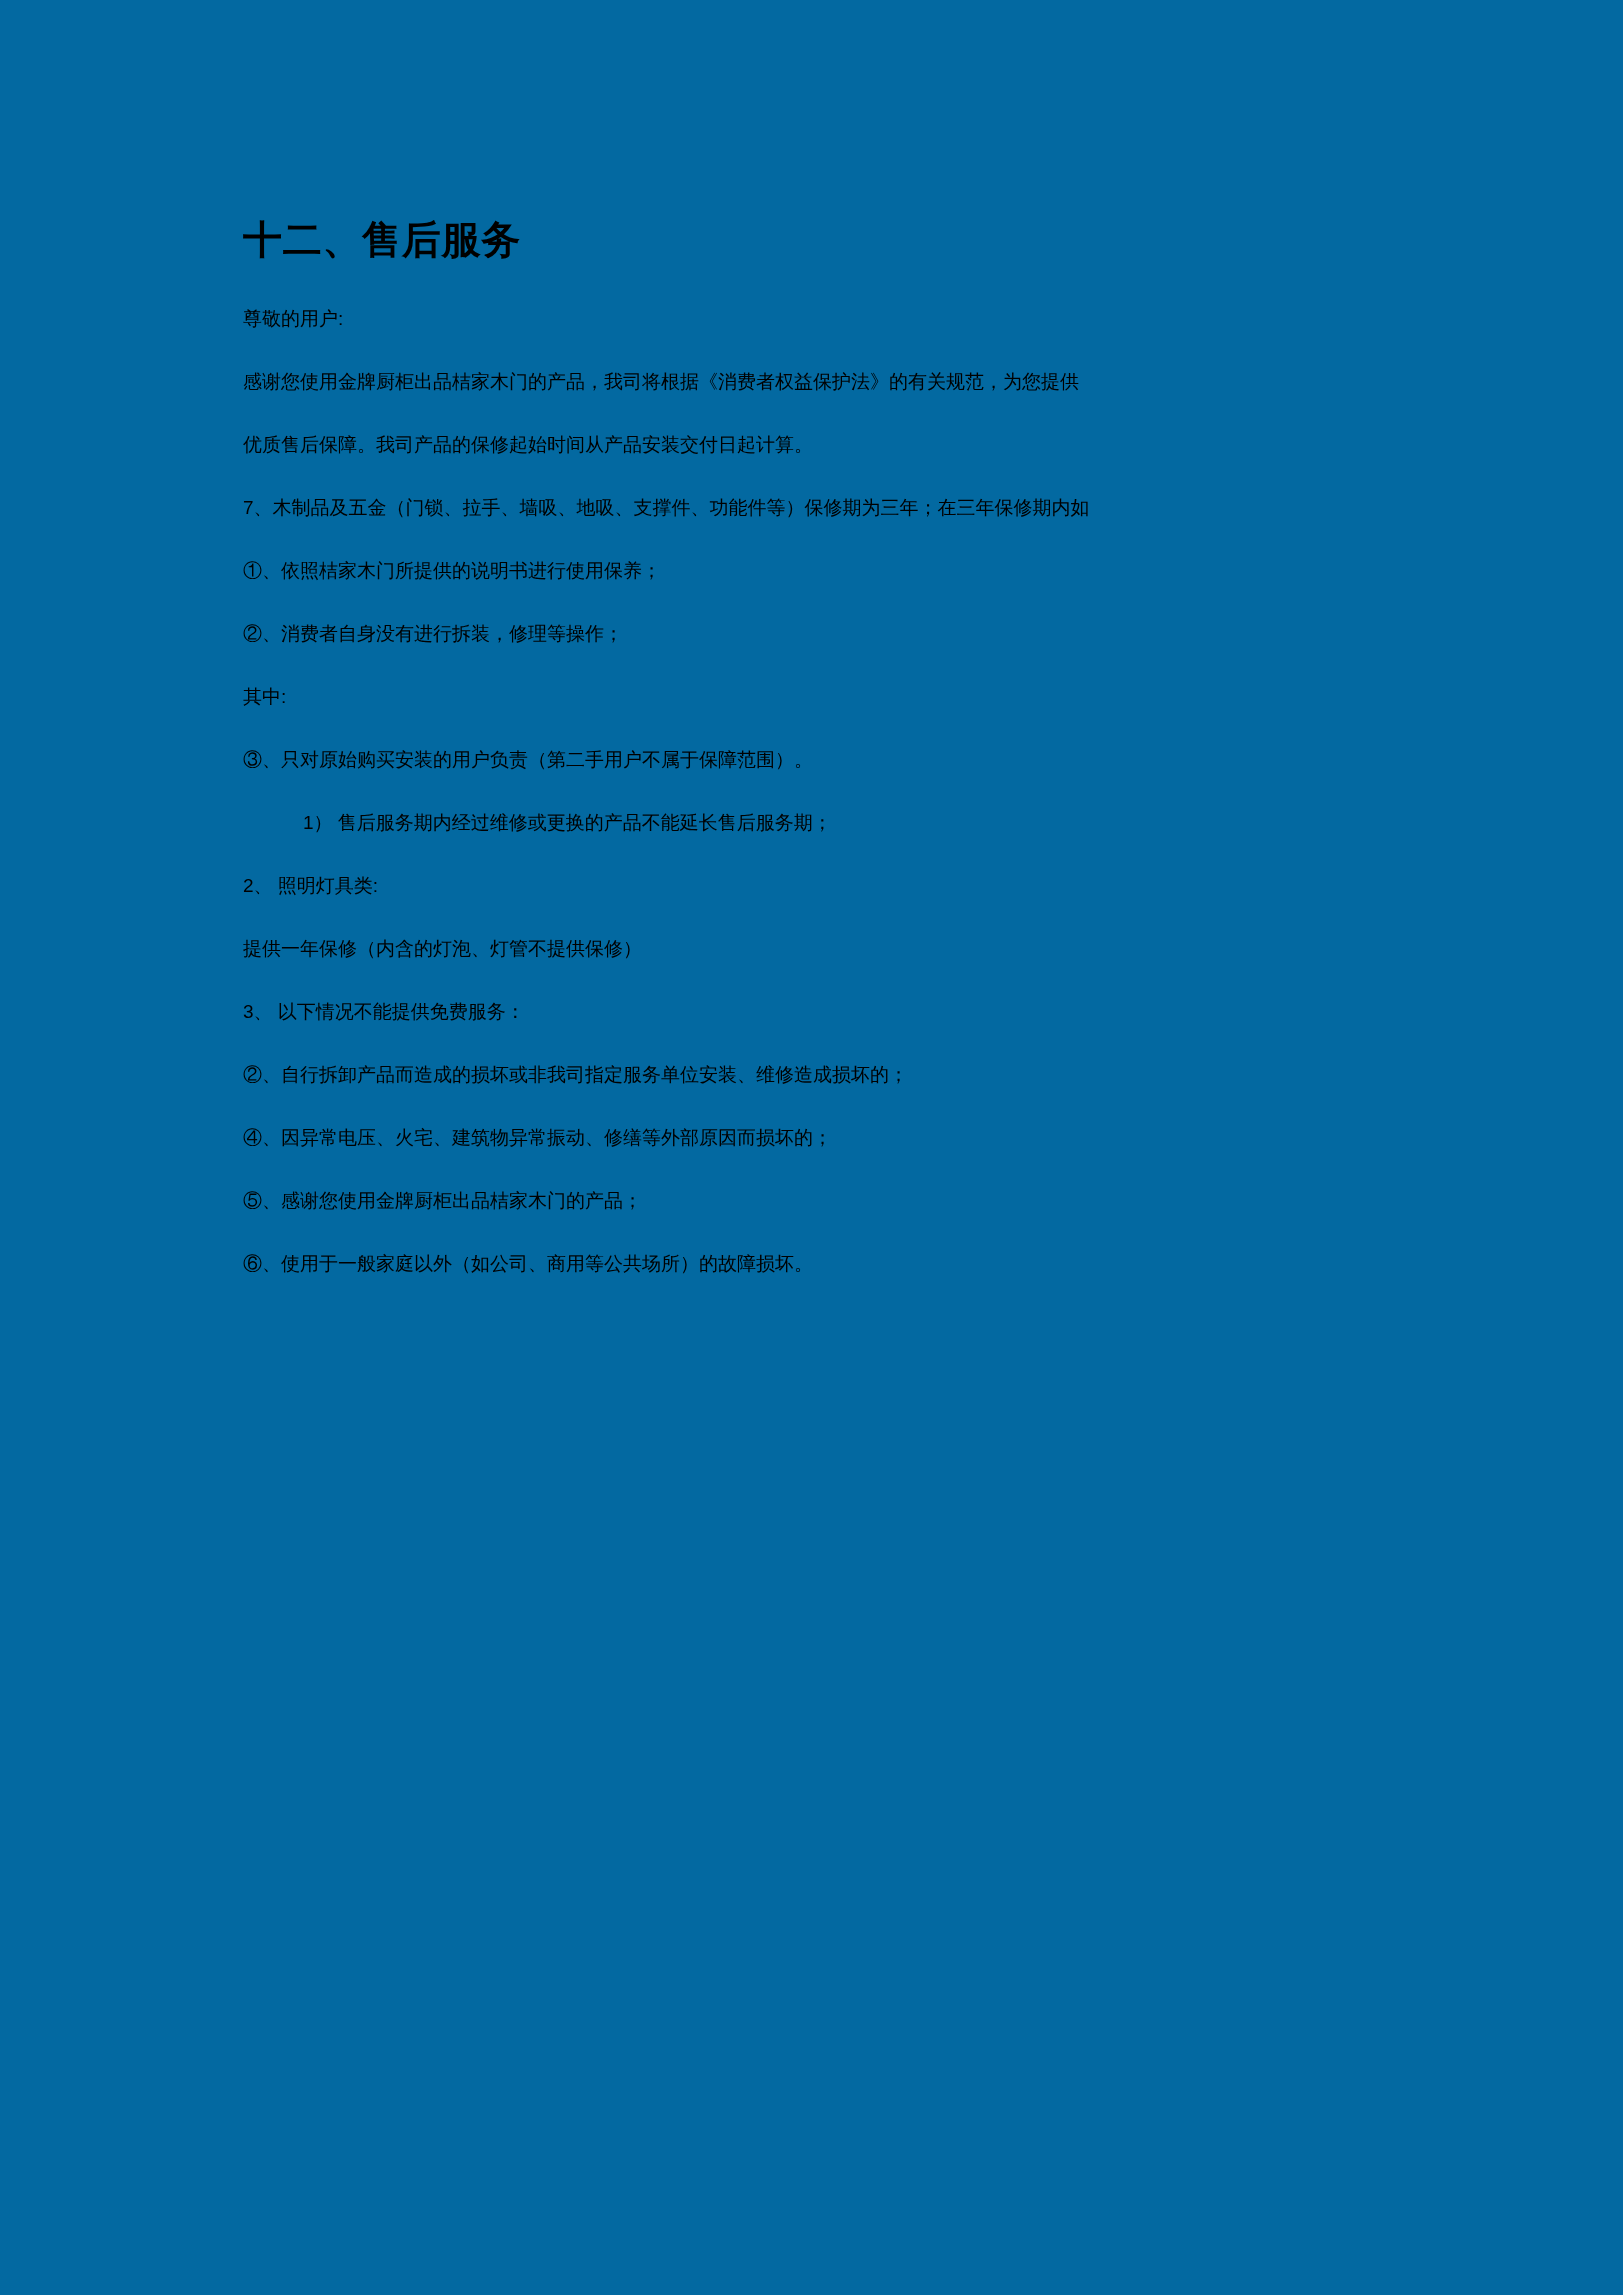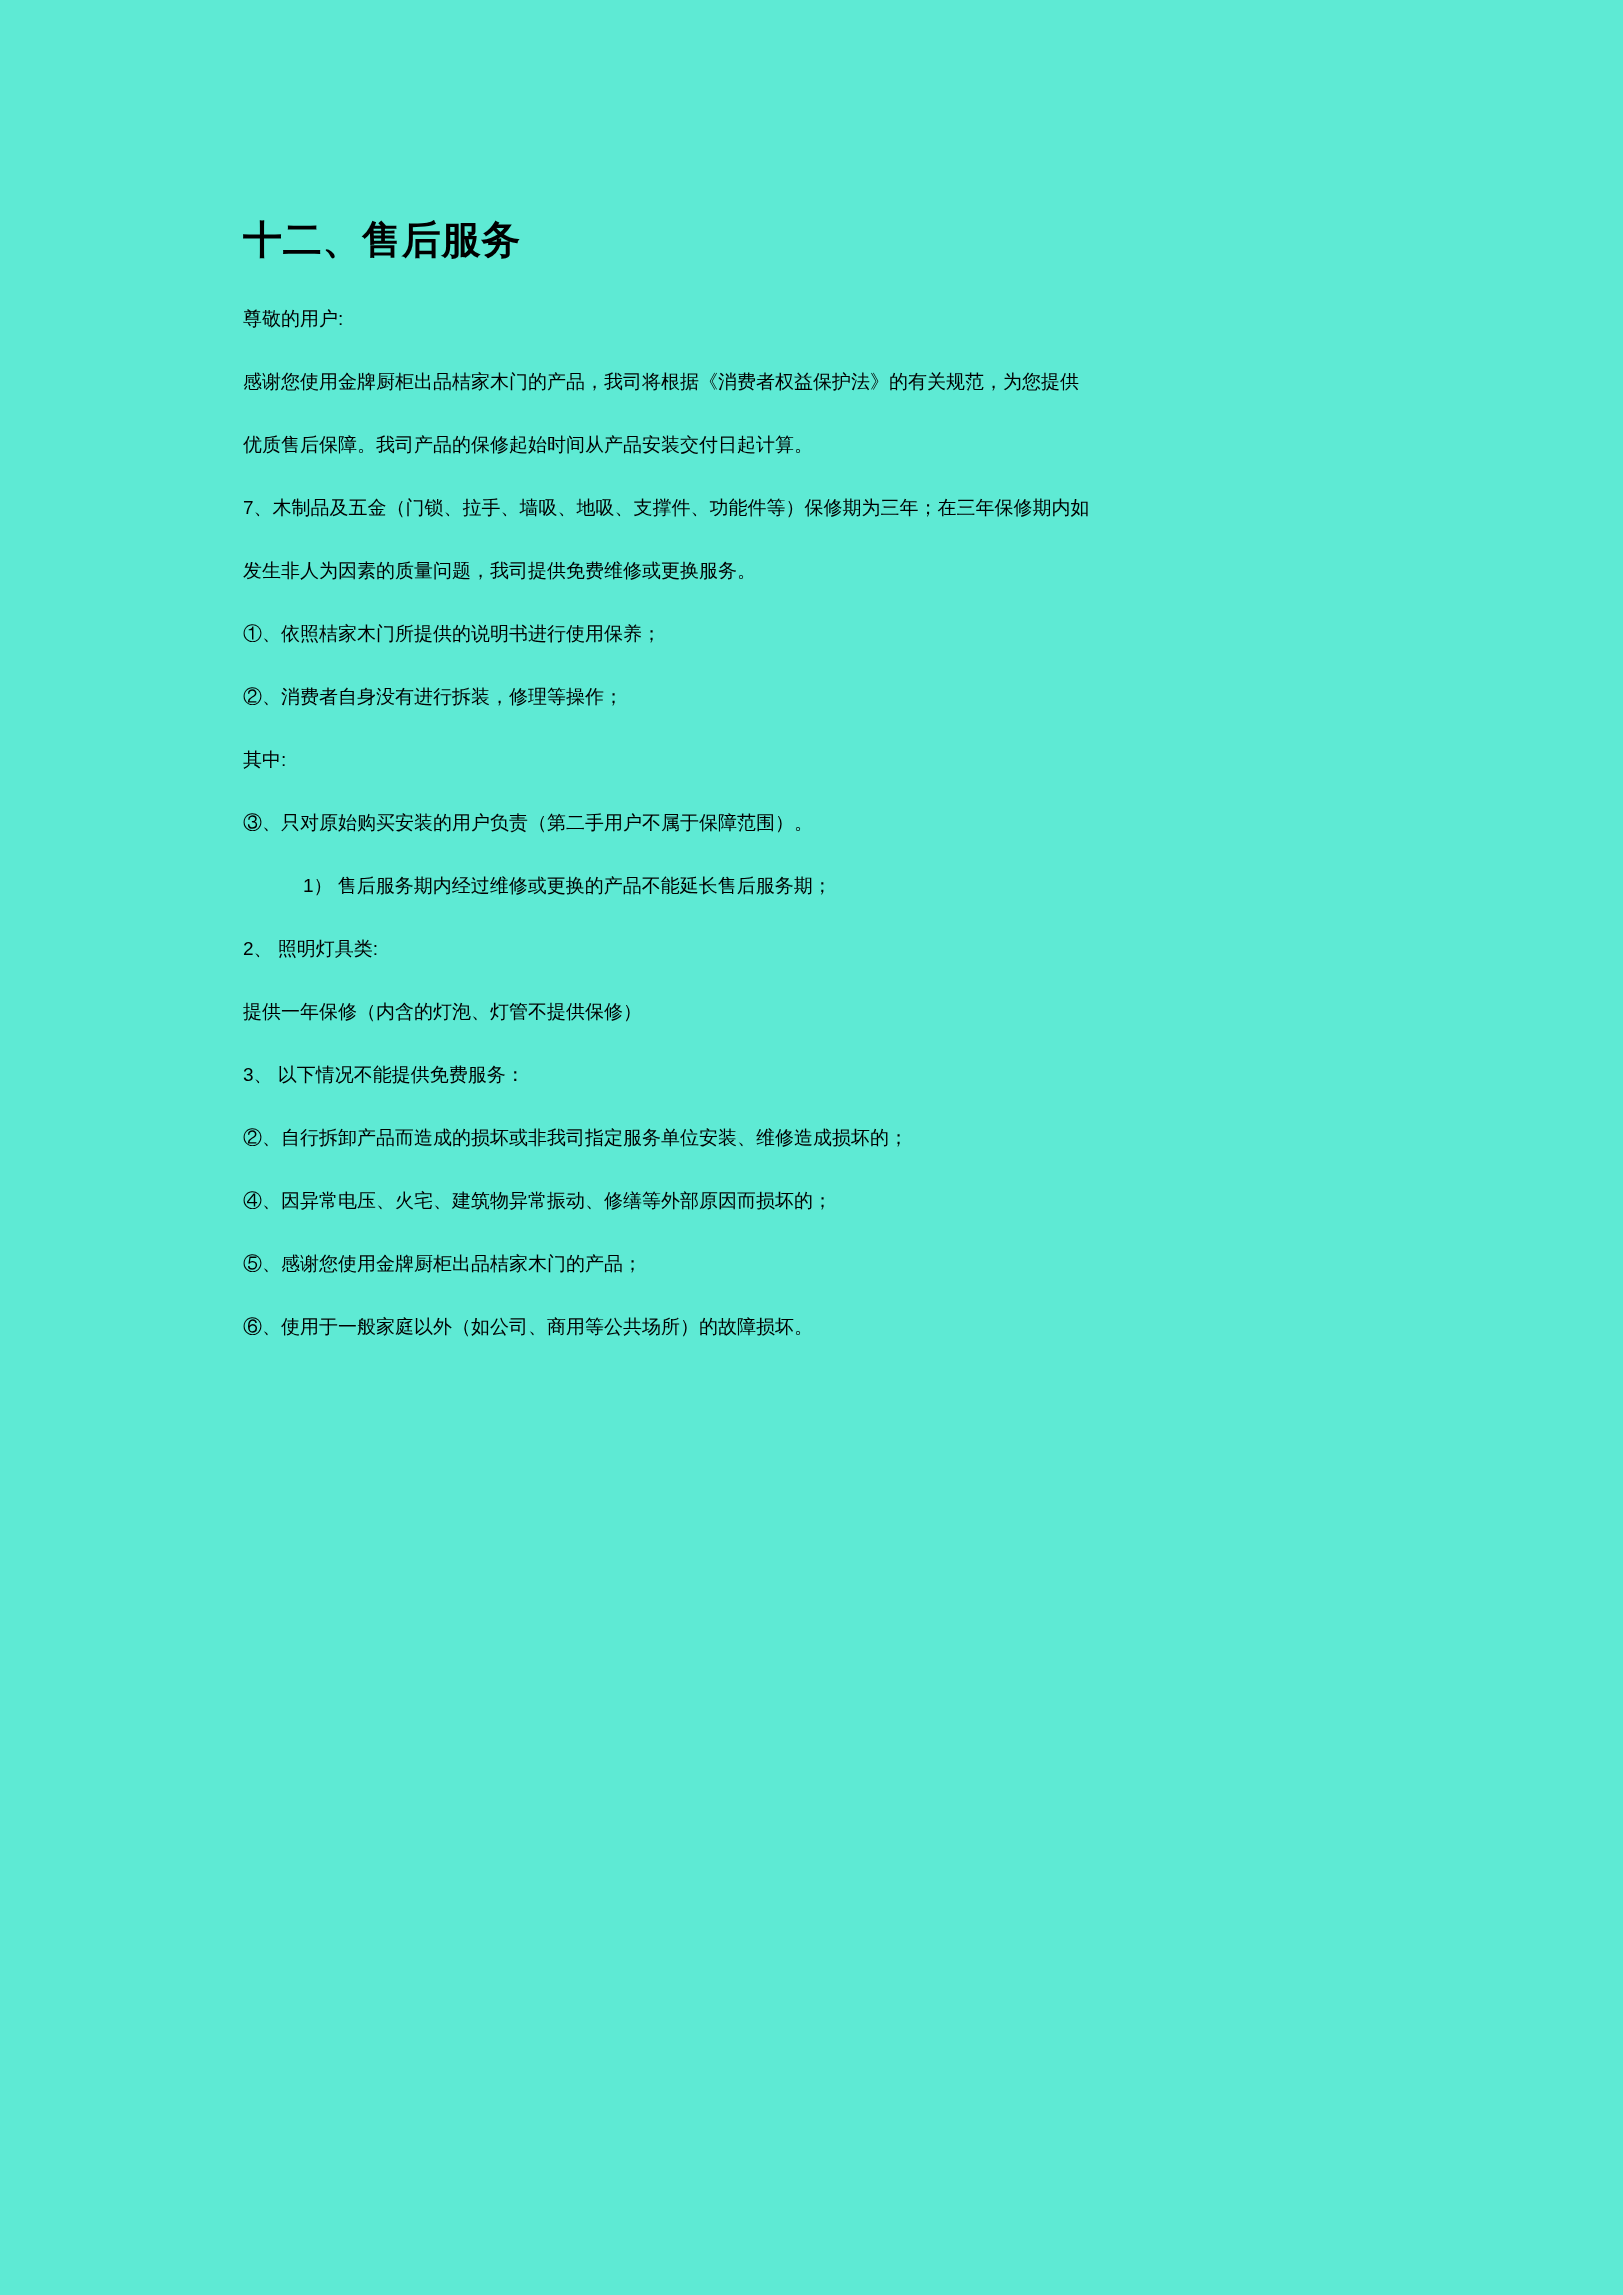--- a/index.html
+++ b/index.html
@@ -4,21 +4,21 @@
 <style>
   html, body {
     margin: 0;
     padding: 0;
     background: #ffffff;
   }
   .page {
     position: relative;
     width: 1623px;
     height: 2295px;
-    background: #5eead4;
+    background: #0369a1;
     color: #000000;
     font-family: "Liberation Sans", sans-serif;
     overflow: hidden;
   }
   .content {
     position: absolute;
     left: 243px;
     right: 98px;
     top: 0;
   }
@@ -48,21 +48,20 @@
 <body>
 
 <div class="page">
   <div class="content">
     <div class="doc-title">十二、售后服务</div>
     <div class="lines">
       <div class="line">尊敬的用户:</div>
       <div class="line">感谢您使用金牌厨柜出品桔家木门的产品，我司将根据《消费者权益保护法》的有关规范，为您提供</div>
       <div class="line">优质售后保障。我司产品的保修起始时间从产品安装交付日起计算。</div>
       <div class="line">7、木制品及五金（门锁、拉手、墙吸、地吸、支撑件、功能件等）保修期为三年；在三年保修期内如</div>
-      <div class="line">发生非人为因素的质量问题，我司提供免费维修或更换服务。</div>
       <div class="line">①、依照桔家木门所提供的说明书进行使用保养；</div>
       <div class="line">②、消费者自身没有进行拆装，修理等操作；</div>
       <div class="line">其中:</div>
       <div class="line">③、只对原始购买安装的用户负责（第二手用户不属于保障范围）。</div>
       <div class="line indent">1）  售后服务期内经过维修或更换的产品不能延长售后服务期；</div>
       <div class="line">2、  照明灯具类:</div>
       <div class="line">提供一年保修（内含的灯泡、灯管不提供保修）</div>
       <div class="line">3、  以下情况不能提供免费服务：</div>
       <div class="line">②、自行拆卸产品而造成的损坏或非我司指定服务单位安装、维修造成损坏的；</div>
       <div class="line">④、因异常电压、火宅、建筑物异常振动、修缮等外部原因而损坏的；</div>

